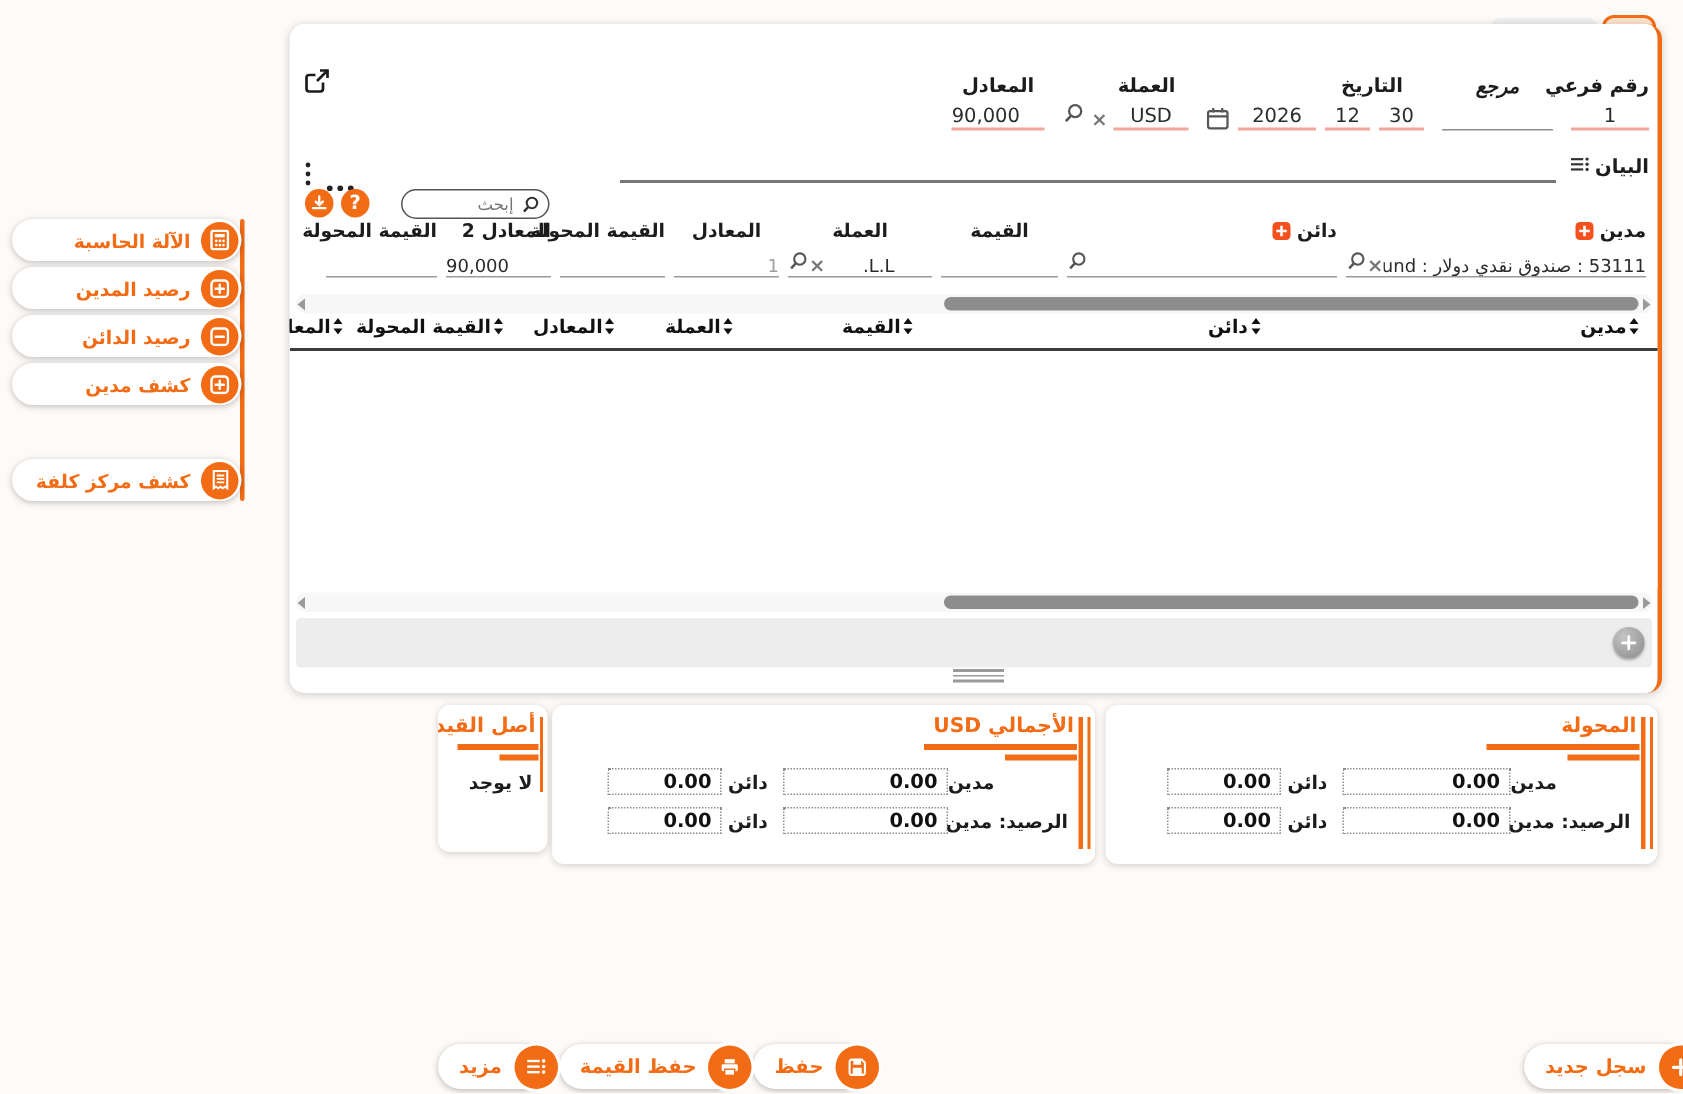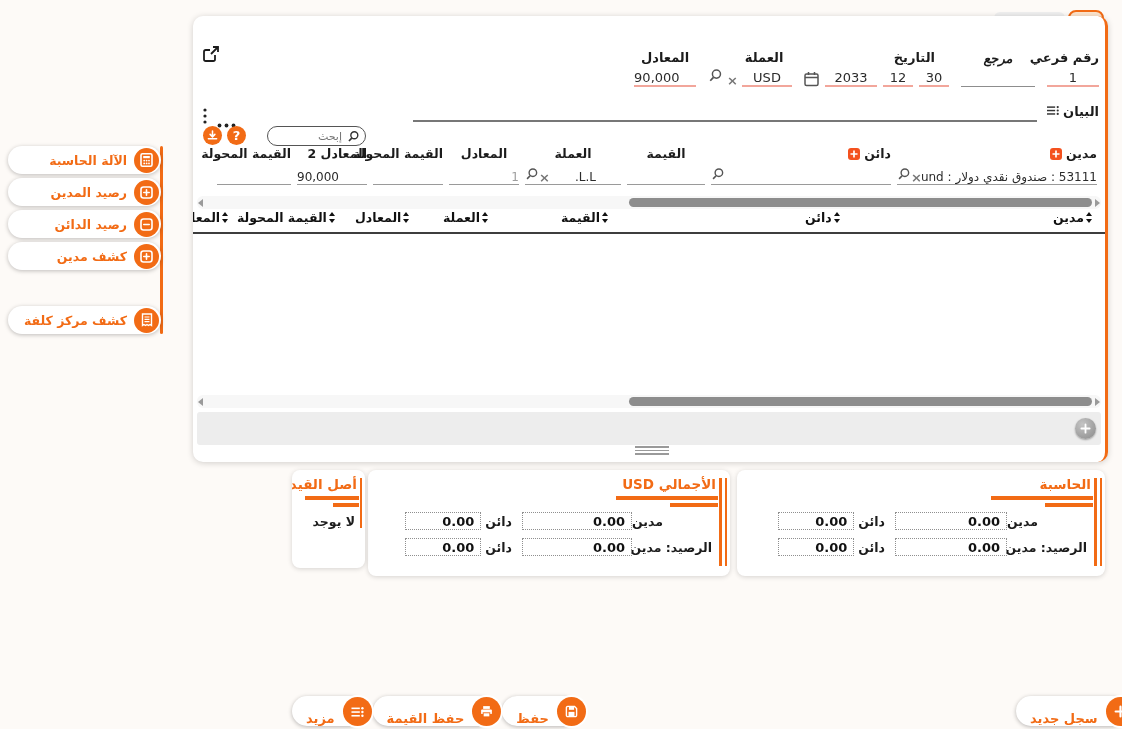--- a/index.html
+++ b/index.html
@@ -52,21 +52,21 @@
   .tot-title{position:absolute;top:6px;right:14px;color:#f26b15;font-weight:bold;font-size:13.5px;white-space:nowrap;}
   .br-h1{position:absolute;top:26px;right:12px;height:3.5px;background:#f26b15;}
   .br-h2{position:absolute;top:33px;right:12px;height:3.5px;background:#f26b15;}
   .br-v1{position:absolute;top:8px;bottom:10px;right:3px;width:2.5px;background:#f26b15;}
   .br-v2{position:absolute;top:8px;bottom:10px;right:8.5px;width:2.5px;background:#f26b15;}
   .tot-row{position:absolute;right:18px;display:flex;direction:rtl;align-items:center;}
   .tot-row .tl{font-weight:bold;font-size:12.5px;color:#1c1c1c;white-space:nowrap;}
   .dotbox{border:1.3px dotted #8f8f8f;height:18px;font-weight:bold;font-size:13px;color:#111;display:flex;align-items:center;justify-content:flex-end;padding:0 6px;direction:ltr;box-sizing:border-box;}
   .w1{width:80px;display:inline-block;text-align:left;}
   
-  .pill-btn{display:flex;direction:rtl;align-items:flex-end;height:30px;background:#fff;border-radius:16px;box-shadow:0 1px 4px rgba(0,0,0,.28);padding:0 0 0 14px;border:none;cursor:pointer;font-family:inherit;}
+  .pill-btn{display:flex;direction:rtl;align-items:center;height:30px;background:#fff;border-radius:16px;box-shadow:0 1px 4px rgba(0,0,0,.28);padding:0 0 0 14px;border:none;cursor:pointer;font-family:inherit;}
   .pill-btn .circ{width:29px;height:29px;border-radius:50%;background:#f26b15;display:flex;align-items:center;justify-content:center;margin-right:-8px;flex:0 0 auto;box-shadow:0 0 0 2px #fff;}
   .pill-btn .t{font-weight:bold;font-size:13px;color:#f26b15;margin-right:8px;white-space:nowrap;}
   .footer-group{left:292px;top:696px;display:flex;direction:rtl;gap:9px;}
 </style>
 </head>
 <body>
 
 <div class="screen">
 
   <button class="abs add-btn">
@@ -107,21 +107,21 @@
       </div>
       <div class="fld" style="width:74px;font-style:italic;">
         <span class="lb">مرجع</span>
         <div class="uline gray"></div>
       </div>
       <div class="fld">
         <span class="lb" style="text-align:right;padding-right:14px;">التاريخ</span>
         <div class="icon-row" style="gap:6px;">
           <div class="uline" style="width:30px;">30</div>
           <div class="uline" style="width:30px;">12</div>
-          <div class="uline" style="width:52px;">2033</div>
+          <div class="uline" style="width:52px;">2026</div>
           <span style="display:flex;align-items:flex-end;">
             <svg width="15" height="16" viewBox="0 0 15 16">
                 <rect x="1" y="3" width="13" height="11.5" rx="1.5" fill="none" stroke="#555" stroke-width="1.5"></rect>
                 <line x1="1" y1="6.5" x2="14" y2="6.5" stroke="#555" stroke-width="1.5"></line>
                 <line x1="4.5" y1="1" x2="4.5" y2="4" stroke="#555" stroke-width="1.5"></line>
                 <line x1="10.5" y1="1" x2="10.5" y2="4" stroke="#555" stroke-width="1.5"></line>
               </svg>
           </span>
         </div>
       </div>
@@ -388,21 +388,21 @@
     <span class="circ">
       <svg width="12" height="14" viewBox="0 0 12 14">
           <path d="M1.5 1h9v11.5l-1.5-1-1.5 1-1.5-1-1.5 1-1.5-1-1.5 1z" fill="none" stroke="#fff" stroke-width="1.4"></path>
           <path d="M3.5 4h5M3.5 6.3h5M3.5 8.6h5" stroke="#fff" stroke-width="1.2"></path>
         </svg>
     </span>
     <span class="t">كشف مركز كلفة</span>
   </button>
 
   <div class="tot-card" style="left:737px;width:368px;height:106px;">
-    <span class="tot-title">الحاسبة</span>
+    <span class="tot-title">المحولة</span>
     <span class="br-h1" style="width:102px;"></span>
     <span class="br-h2" style="width:48px;"></span>
     <span class="br-v1"></span>
     <span class="br-v2"></span>
     <div class="tot-row" style="top:42px;">
       <span class="tl w1">مدين</span>
       <span class="dotbox" style="width:112px;">0.00</span>
       <span class="tl" style="margin-right:10px;margin-left:4px;">دائن</span>
       <span class="dotbox" style="width:76px;">0.00</span>
     </div>

